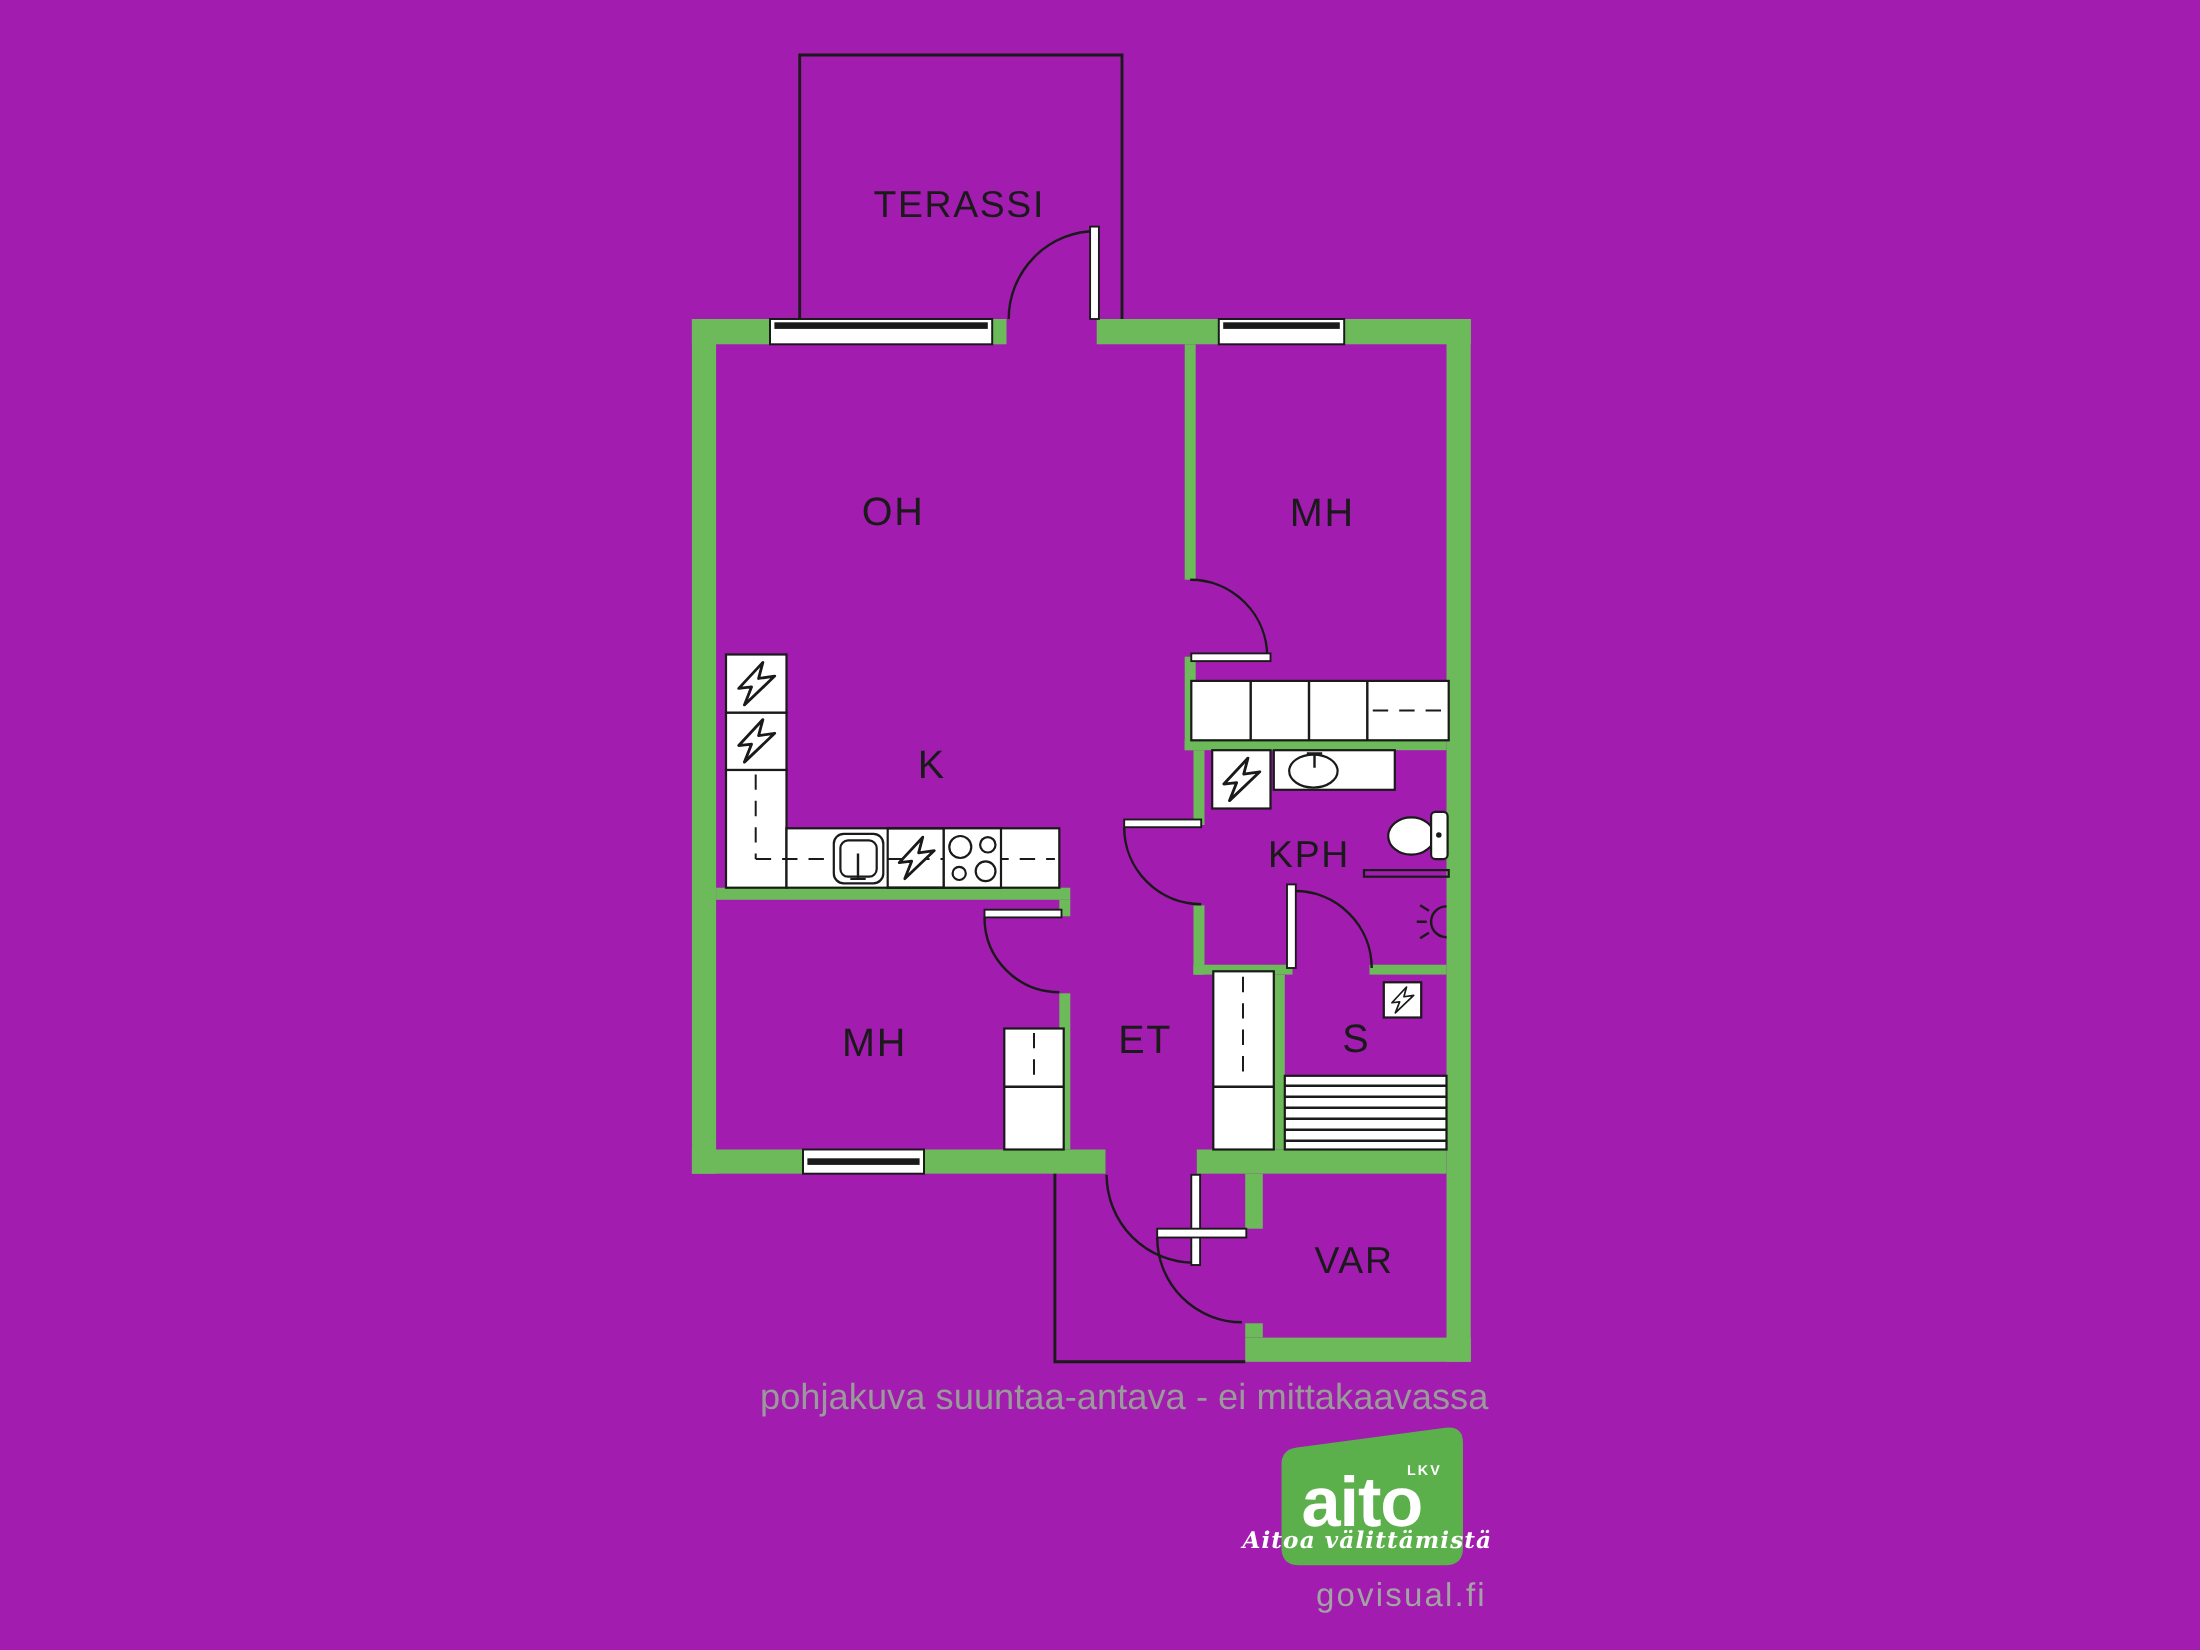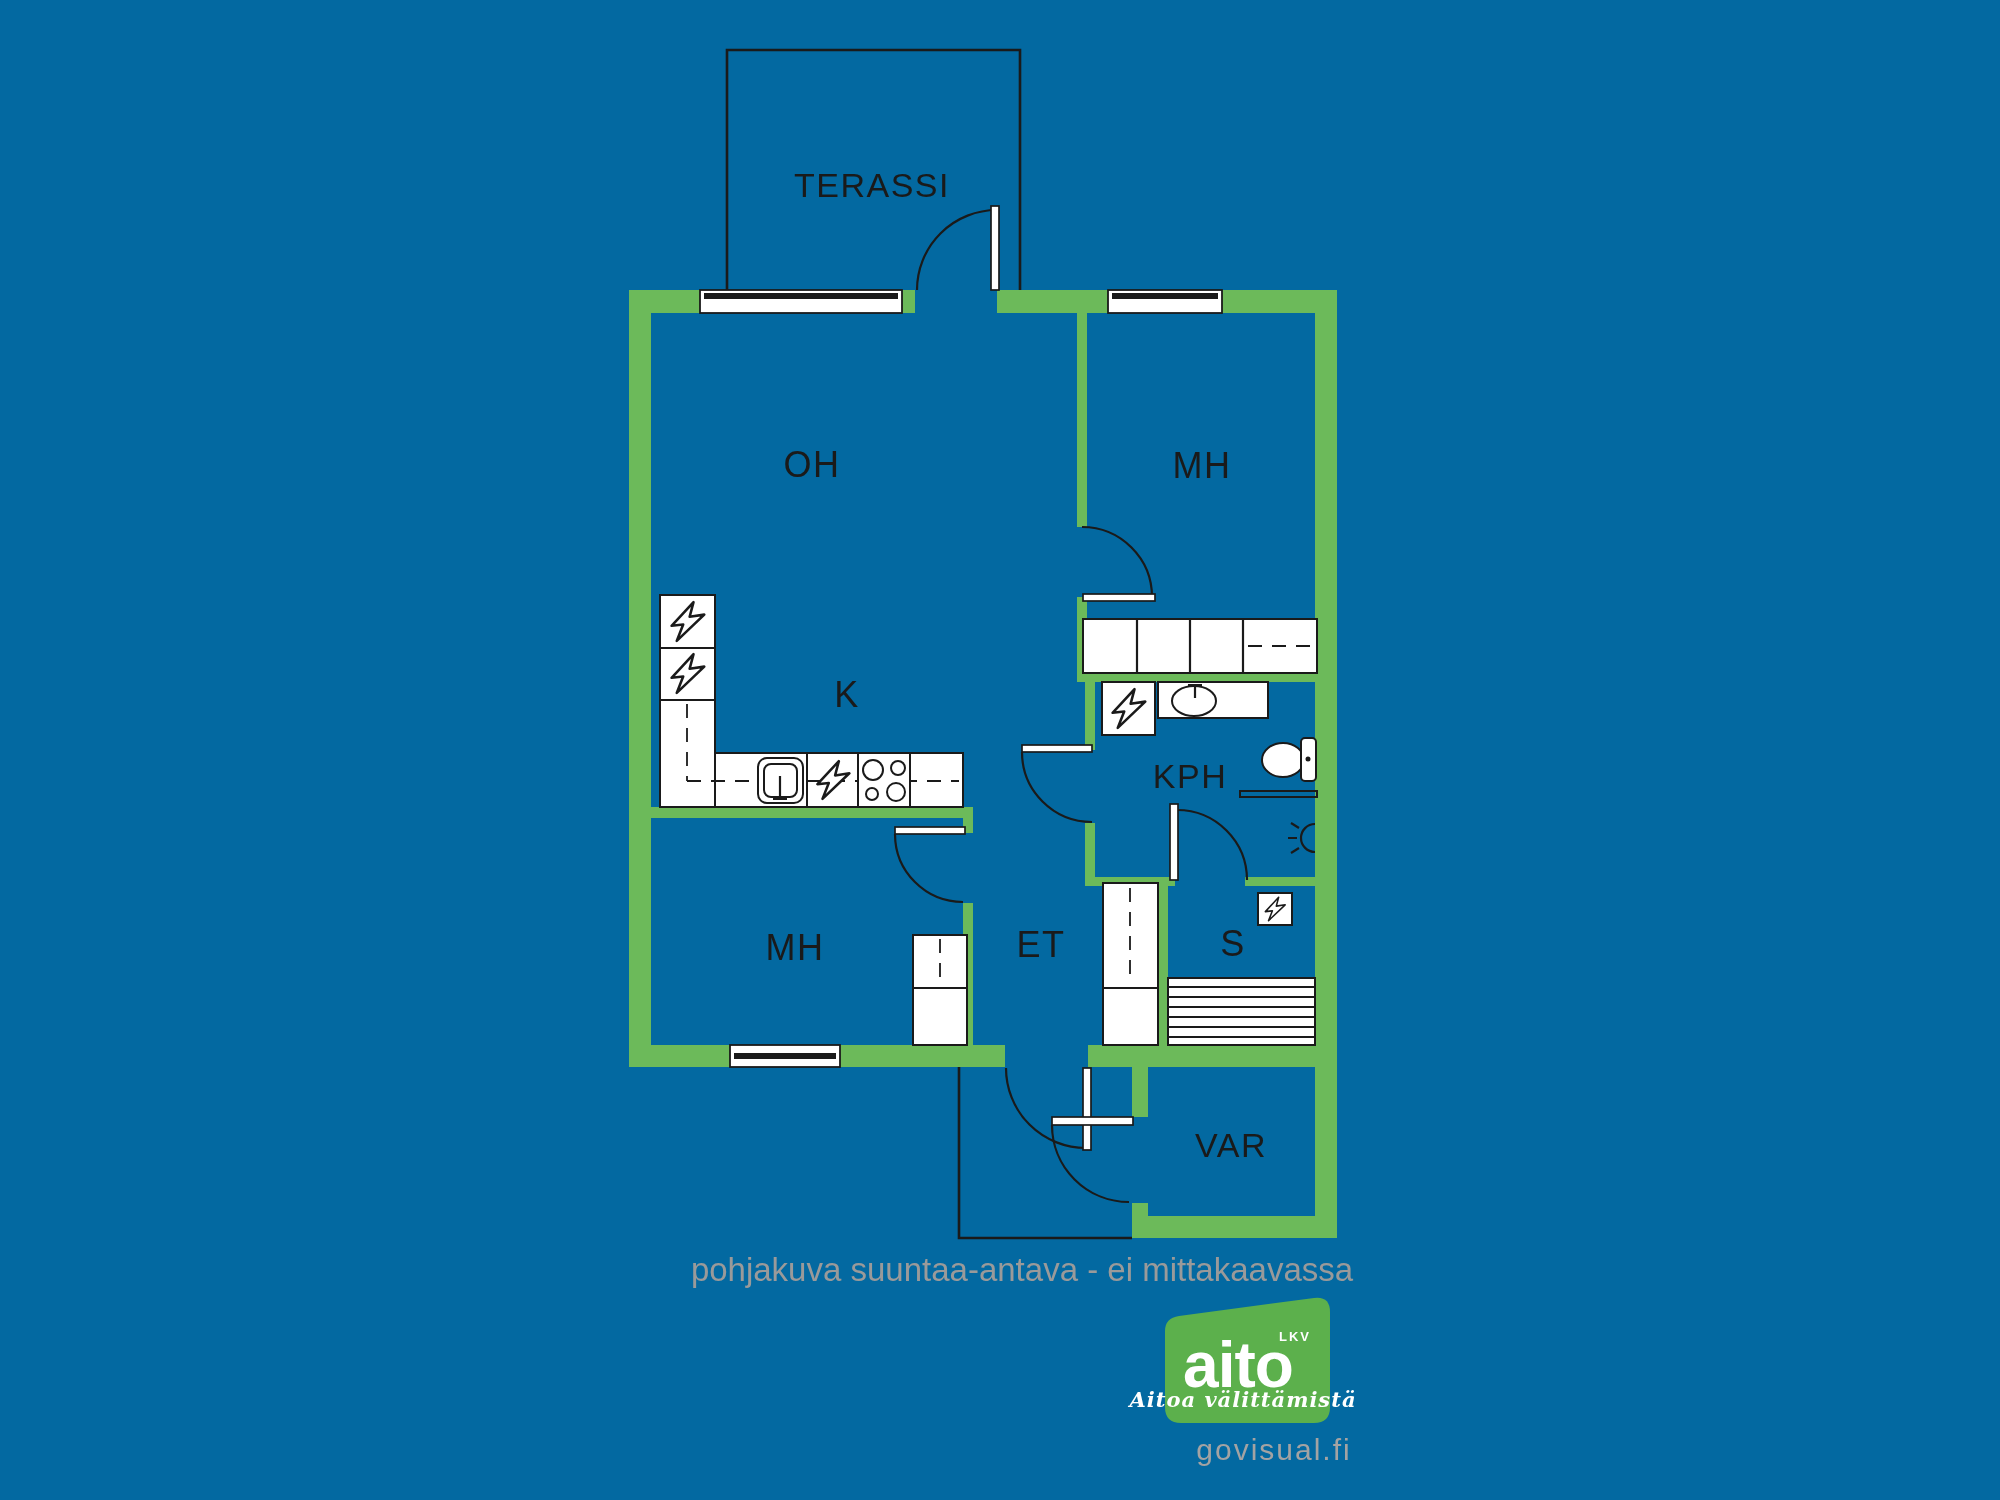--- a/index.html
+++ b/index.html
@@ -1,16 +1,16 @@
 <!DOCTYPE html>
 <html><head>
 <meta charset="utf-8">
 <style>
   html,body{margin:0;padding:0;background:#ffffff;}
-  .stage{position:relative;width:2000px;height:1500px;background:#0369a1;overflow:hidden;
+  .stage{position:relative;width:2000px;height:1500px;background:#a21caf;overflow:hidden;
          font-family:"Liberation Sans",sans-serif;}
   svg{display:block;}
   .ln  {fill:none;stroke:#1a1a1a;stroke-width:2.2;}
   .ln3 {fill:none;stroke:#1a1a1a;stroke-width:2.6;}
   .fixw{fill:#ffffff;stroke:#1a1a1a;stroke-width:2;}
   .fixn{fill:none;stroke:#1a1a1a;stroke-width:2;}
   .leaf{fill:#ffffff;stroke:#1a1a1a;stroke-width:1.7;}
   .dash{fill:none;stroke:#1a1a1a;stroke-width:1.8;stroke-dasharray:14 10;}
   .winframe{fill:#ffffff;stroke:#1a1a1a;stroke-width:1.8;}
   .glass{fill:#1a1a1a;}

